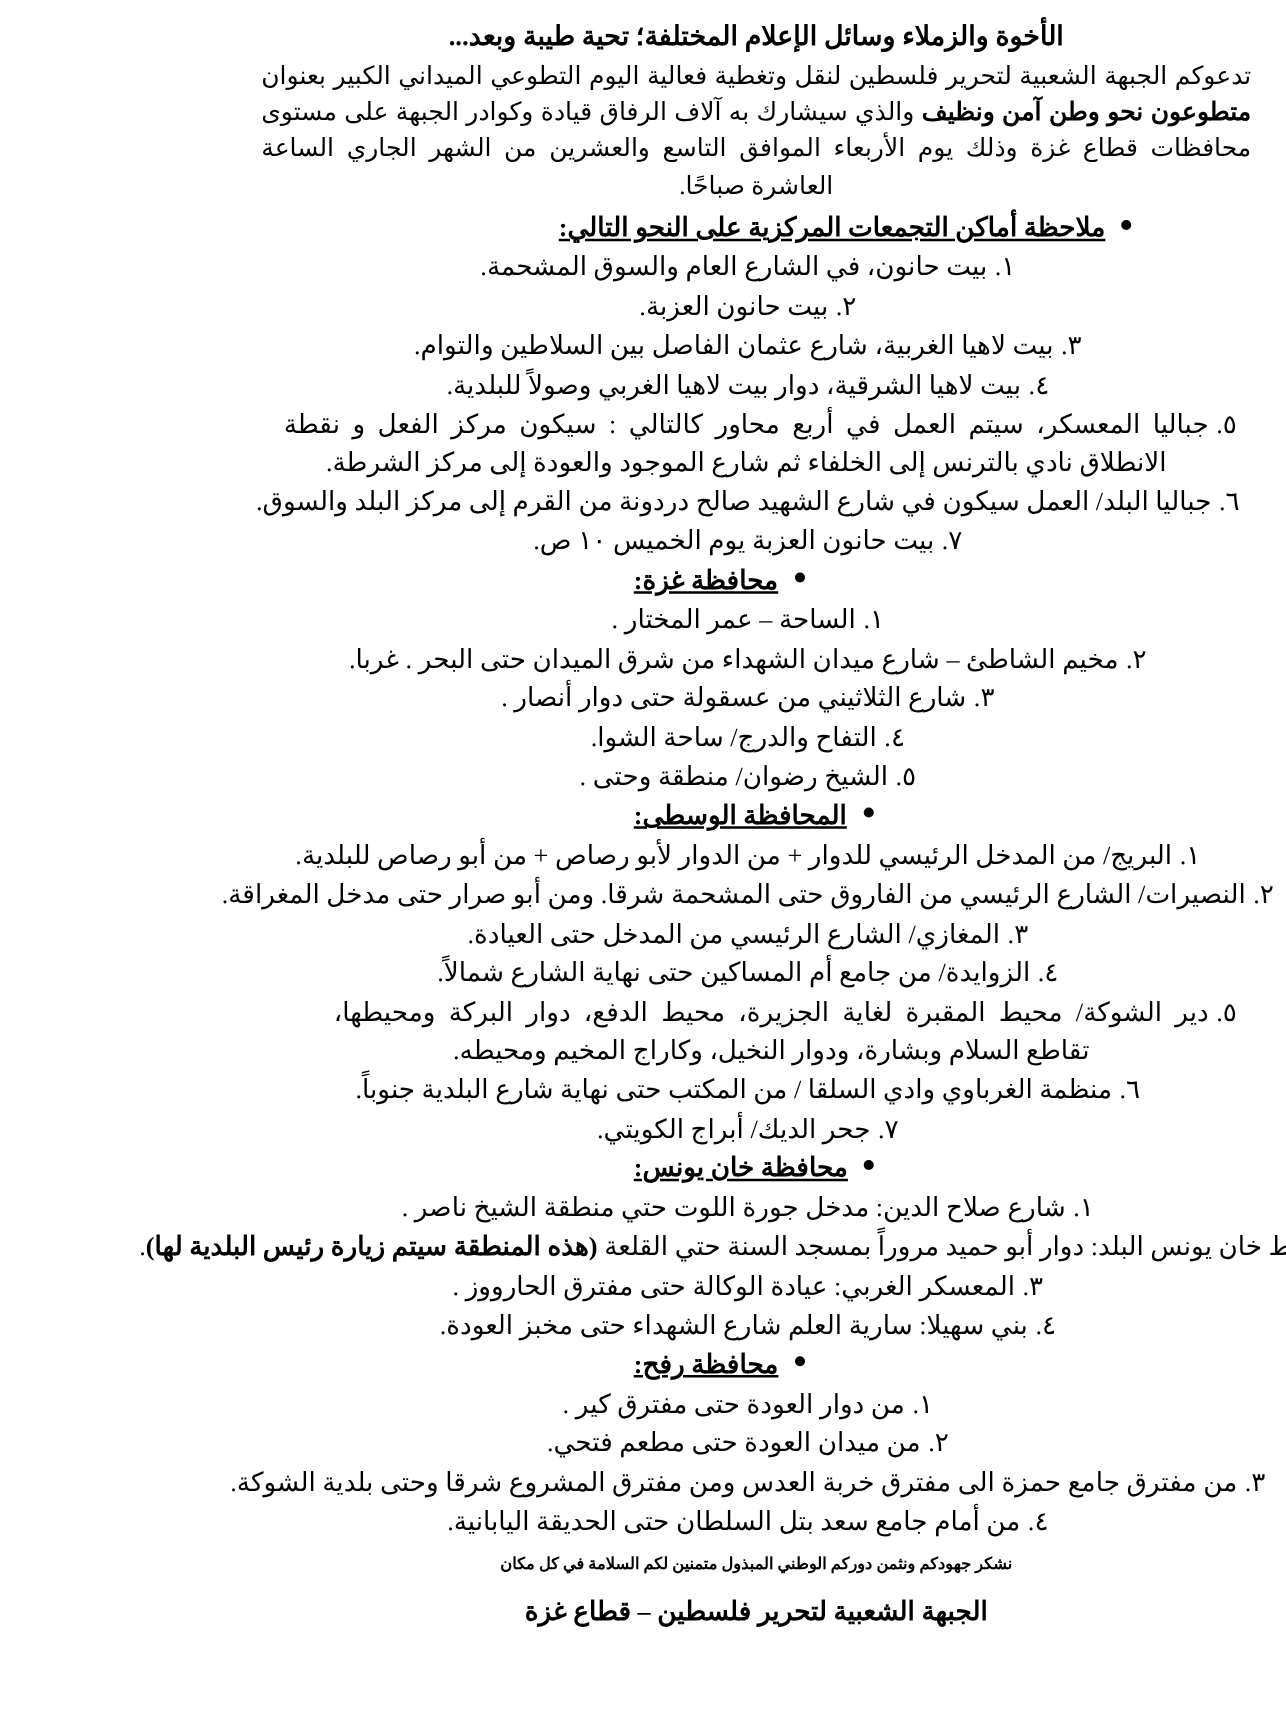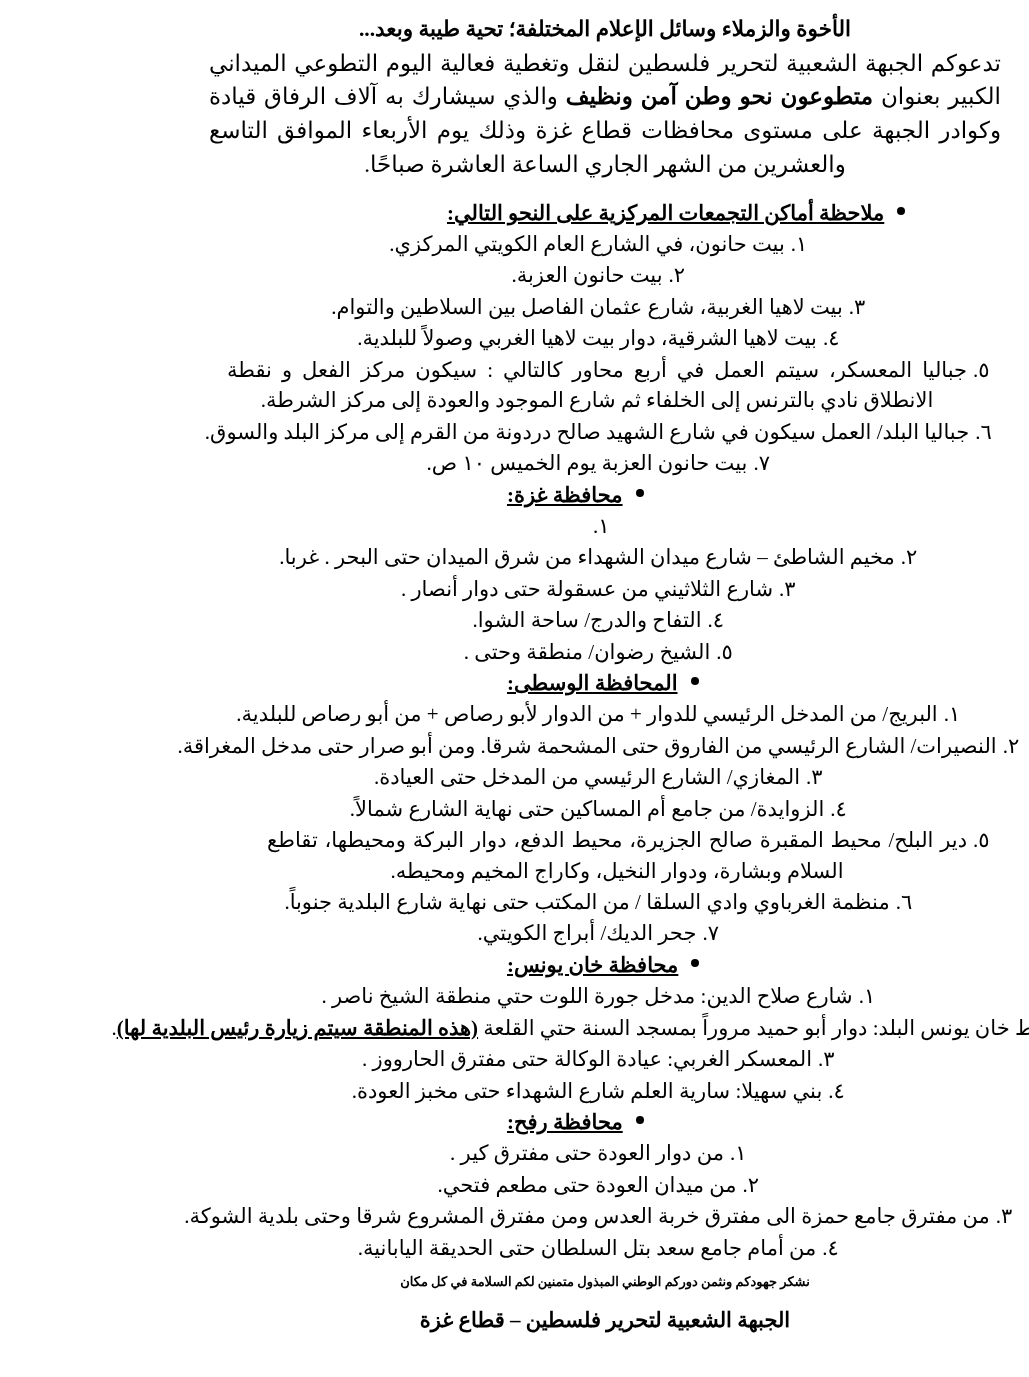--- a/index.html
+++ b/index.html
@@ -26,25 +26,25 @@
   
   .salutation {
     font-weight: bold;
     font-size: 21.5px;
     line-height: 1.42;
     text-align: center;
     margin: 0 0 2px 0;
     letter-spacing: -0.1px;
   }
   .intro {
-    font-size: 23px;
+    font-size: 20px;
     line-height: 1.47;
     text-align: justify;
     text-align-last: center;
-    margin: 0 0 17px 0;
+    margin: 0 0 4px 0;
     padding: 0 2px;
   }
   .intro b { font-weight: bold; }
 
   
   .bullet-line {
     display: flex;
     flex-direction: row;
     justify-content: flex-end;
     align-items: baseline;
@@ -85,21 +85,21 @@
   .num-item .num {
     flex: none;
     min-width: 30px;
     text-align: left;
     margin-left: 6px;
     white-space: nowrap;
   }
   .num-item .txt {
     flex: 1 1 auto;
   }
-  .num-item .txt b { font-weight: bold; text-decoration: underline; }
+  .num-item .txt b { font-weight: bold; }
 
   
   .num-item.center { justify-content: center; }
   .num-item.center .txt { flex: 0 1 auto; white-space: nowrap; }
   .num-item.wrap2 .txt {
     text-align: justify;
     text-align-last: center;
   }
   .ind-6  { padding: 0 0 0 60px; }
   .ind-7  { padding: 0 0 0 20px; }
@@ -129,21 +129,21 @@
 
   <p class="intro"><span>تدعوكم الجبهة الشعبية لتحرير فلسطين لنقل وتغطية فعالية اليوم التطوعي الميداني الكبير بعنوان </span><b>متطوعون نحو وطن آمن ونظيف</b><span> والذي سيشارك به آلاف الرفاق قيادة وكوادر الجبهة على مستوى محافظات قطاع غزة وذلك يوم الأربعاء الموافق التاسع والعشرين من الشهر الجاري الساعة العاشرة صباحًا.</span></p>
 
   <div class="bullet-line lvl-note">
     <span class="bullet-dot"></span>
     <span class="bullet-text">ملاحظة أماكن التجمعات المركزية على النحو التالي:</span>
   </div>
 
   <div class="num-item center">
     <span class="num">١.</span>
-    <span class="txt">بيت حانون، في الشارع العام الكويتي المركزي.</span>
+    <span class="txt">بيت حانون، في الشارع العام والسوق المشحمة.</span>
   </div>
   <div class="num-item center">
     <span class="num">٢.</span>
     <span class="txt">بيت حانون العزبة.</span>
   </div>
   <div class="num-item center">
     <span class="num">٣.</span>
     <span class="txt">بيت لاهيا الغربية، شارع عثمان الفاصل بين السلاطين والتوام.</span>
   </div>
   <div class="num-item center">
@@ -162,20 +162,21 @@
     <span class="num">٧.</span>
     <span class="txt">بيت حانون العزبة يوم الخميس ١٠ ص.</span>
   </div>
 
   <div class="bullet-line lvl-gov">
     <span class="bullet-dot"></span>
     <span class="bullet-text">محافظة غزة:</span>
   </div>
   <div class="num-item center">
     <span class="num">١.</span>
+    <span class="txt">الساحة – عمر المختار .</span>
   </div>
   <div class="num-item center">
     <span class="num">٢.</span>
     <span class="txt">مخيم الشاطئ – شارع ميدان الشهداء من شرق الميدان حتى البحر . غربا.</span>
   </div>
   <div class="num-item center">
     <span class="num">٣.</span>
     <span class="txt">شارع الثلاثيني من عسقولة حتى دوار أنصار .</span>
   </div>
   <div class="num-item center">
@@ -202,21 +203,21 @@
   <div class="num-item center">
     <span class="num">٣.</span>
     <span class="txt">المغازي/ الشارع الرئيسي من المدخل حتى العيادة.</span>
   </div>
   <div class="num-item center">
     <span class="num">٤.</span>
     <span class="txt">الزوايدة/ من جامع أم المساكين حتى نهاية الشارع شمالاً.</span>
   </div>
   <div class="num-item wrap2 ind-6">
     <span class="num">٥.</span>
-    <span class="txt">دير البلح/ محيط المقبرة صالح الجزيرة، محيط الدفع، دوار البركة ومحيطها، تقاطع السلام وبشارة، ودوار النخيل، وكاراج المخيم ومحيطه.</span>
+    <span class="txt">دير الشوكة/ محيط المقبرة لغاية الجزيرة، محيط الدفع، دوار البركة ومحيطها، تقاطع السلام وبشارة، ودوار النخيل، وكاراج المخيم ومحيطه.</span>
   </div>
   <div class="num-item center">
     <span class="num">٦.</span>
     <span class="txt">منظمة الغرباوي وادي السلقا / من المكتب حتى نهاية شارع البلدية جنوباً.</span>
   </div>
   <div class="num-item center">
     <span class="num">٧.</span>
     <span class="txt">جحر الديك/ أبراج الكويتي.</span>
   </div>
 

